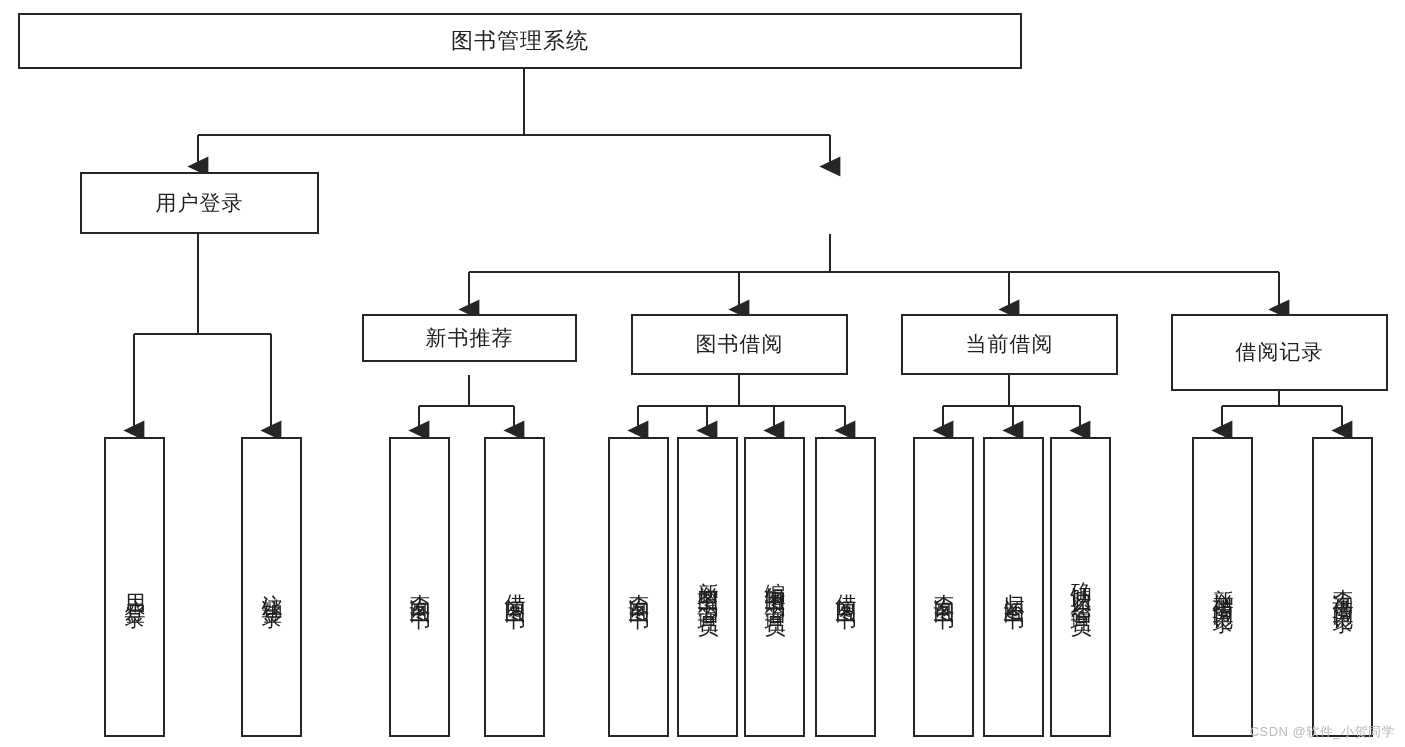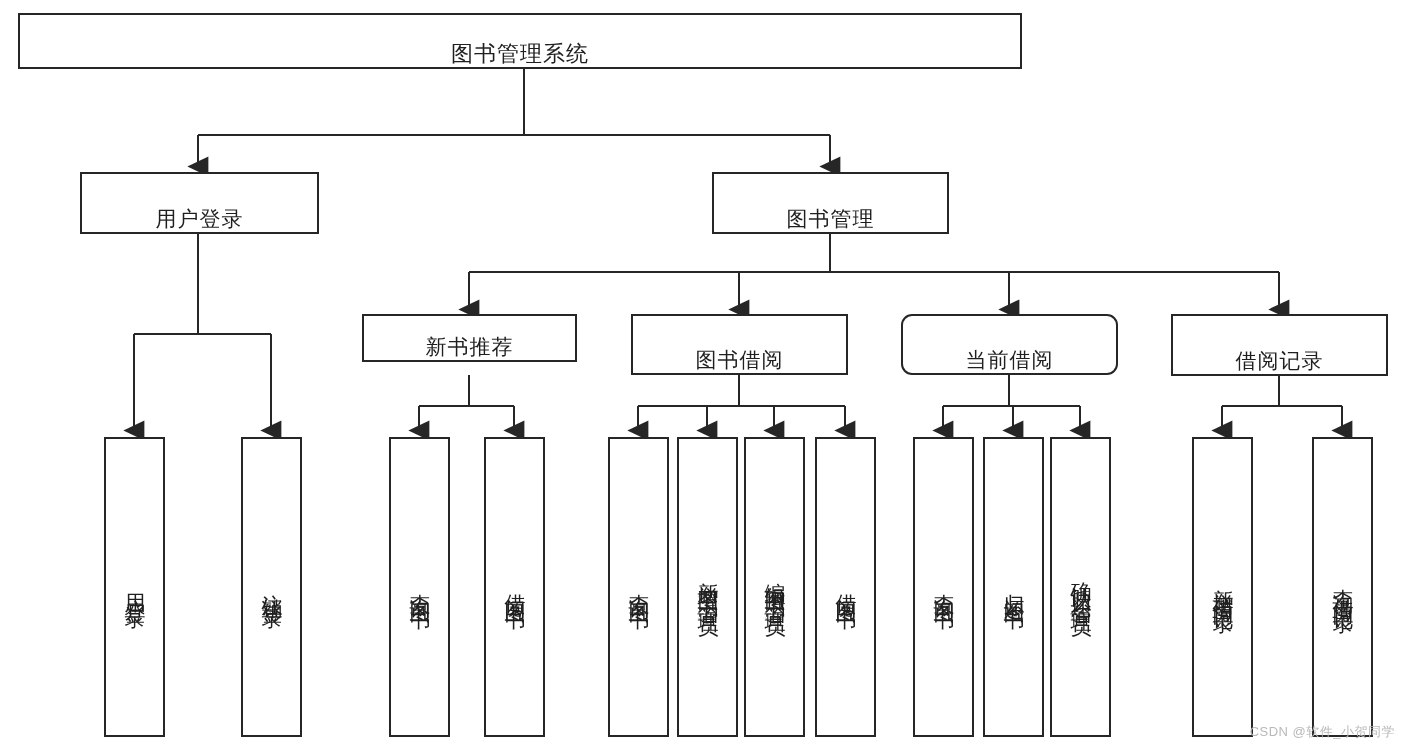--- a/index.html
+++ b/index.html
@@ -24,21 +24,21 @@
     top: 0;
     width: 1405px;
     height: 747px;
   }
   .node {
     position: absolute;
     box-sizing: border-box;
     border: 2px solid #262626;
     background: #ffffff;
     display: flex;
-    align-items: flex-end;
+    align-items: center;
     justify-content: center;
     z-index: 5;
   }
   .node-label {
     color: #1f1f1f;
     font-size: 21px;
     line-height: 1.18;
     letter-spacing: 1px;
     white-space: nowrap;
     text-align: center;
@@ -122,34 +122,31 @@
     </g>
   </svg>
 
   <div class="node root" style="left:18px; top:13px; width:1004px; height:56px;">
     <span class="node-label">图书管理系统</span>
   </div>
 
   <div class="node" style="left:80px; top:172px; width:239px; height:62px;">
     <span class="node-label">用户登录</span>
   </div>
-  <div class="node" style="left:712px; top:172px; width:237px; height:62px;">
-    <span class="node-label">图书管理</span>
-  </div>
 
   <div class="node" style="left:362px; top:314px; width:215px; height:48px;">
     <span class="node-label">新书推荐</span>
   </div>
   <div class="node" style="left:631px; top:314px; width:217px; height:61px;">
     <span class="node-label">图书借阅</span>
   </div>
-  <div class="node" style="left:901px; top:314px; width:217px; height:61px;border-radius:11px;">
+  <div class="node" style="left:901px; top:314px; width:217px; height:61px;">
     <span class="node-label">当前借阅</span>
   </div>
-  <div class="node" style="left:1171px; top:314px; width:217px; height:62px;">
+  <div class="node" style="left:1171px; top:314px; width:217px; height:77px;">
     <span class="node-label">借阅记录</span>
   </div>
 
   <div class="node vertical" style="left:104px; top:437px; width:61px; height:300px;">
     <span class="node-label">用户登录</span>
   </div>
   <div class="node vertical" style="left:241px; top:437px; width:61px; height:300px;">
     <span class="node-label">注销登录</span>
   </div>
 

